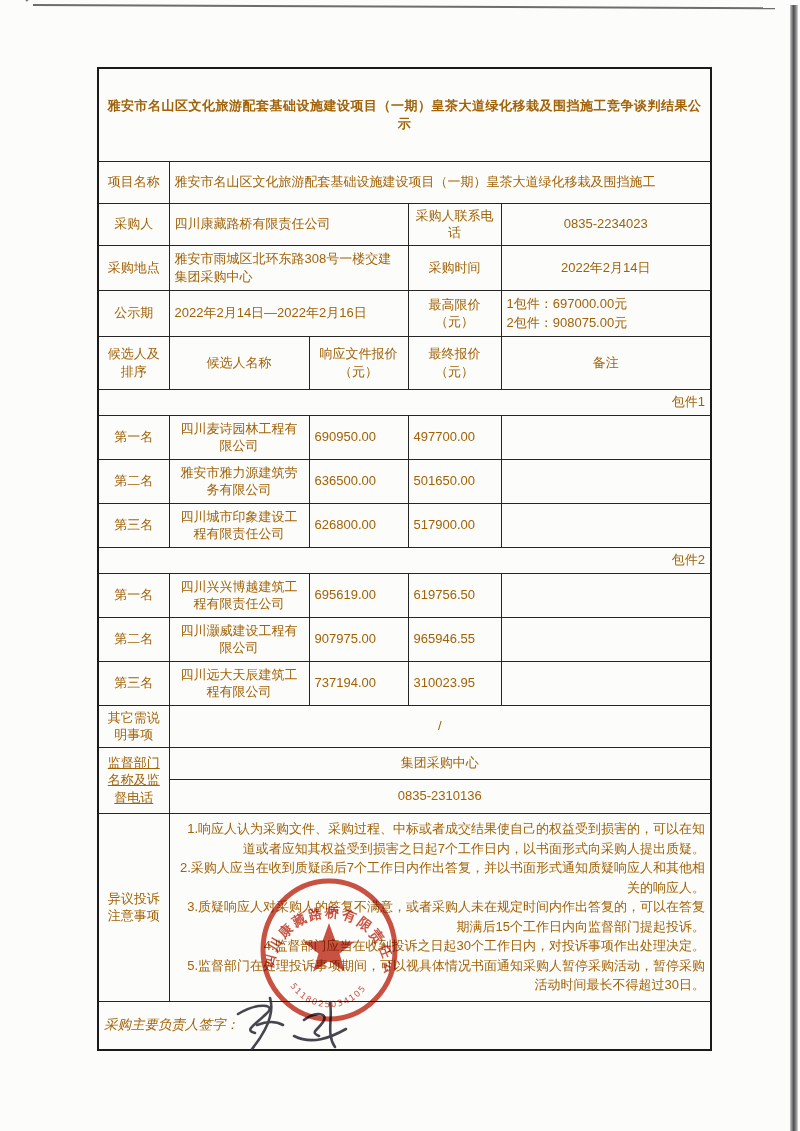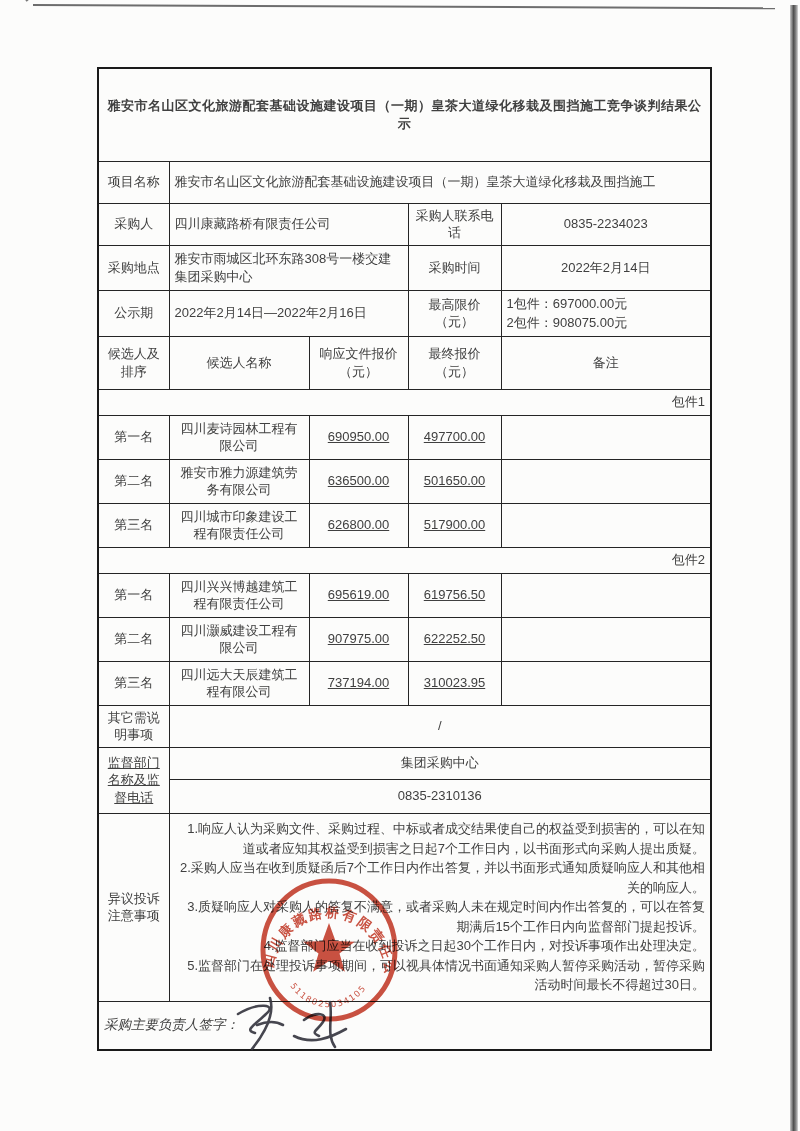--- a/index.html
+++ b/index.html
@@ -37,37 +37,37 @@
     table-layout: fixed;
     background: transparent;
   }
   table.doc td {
     border: 1.5px solid #252525;
     font-size: 13px;
     line-height: 1.35;
     padding: 3px 5px;
     vertical-align: middle;
     word-break: break-all;
-    color: #404040;
+    color: #a16207;
     margin-left: 13px;
   }
   table.doc { border: 2.5px solid #1a1a1a; }
   td.title-cell {
     text-align: center;
     font-weight: bold;
     font-size: 17.5px;
     line-height: 31px;
     padding: 6px 14px;
     letter-spacing: 0.5px;
   }
   td.label { text-align: center; padding-left: 5px; }
   td.label-center { text-align: center; text-decoration: underline; }
   td.val-left { text-align: left; padding-left: 7px; }
   td.center { text-align: center; }
-  td.num { text-align: center; font-size: 13px; text-decoration: underline; }
+  td.num { font-size: 13px; }
   td.pkg { text-align: right; font-size: 13px; padding: 2px; }
   td.hdr { text-align: center; padding: 2px 3px; }
   .two-line div { line-height: 1.5; }
   td.clauses { vertical-align: middle; padding: 6px 8px; }
   .clause { font-size: 13px; line-height: 1.5; text-align: right; }
   td.sign-cell { vertical-align: middle; padding-left: 8px; font-style: italic; }
   .sign-label { font-size: 13.5px; }
   
   .seal {
     position: absolute; left: 257px; top: 875px;
@@ -175,21 +175,21 @@
       <td class="center">第一名</td>
       <td class="center">四川兴兴博越建筑工程有限责任公司</td>
       <td class="num">695619.00</td>
       <td class="num">619756.50</td>
       <td class="center"></td>
     </tr>
     <tr style="height:44px">
       <td class="center">第二名</td>
       <td class="center">四川灏威建设工程有限公司</td>
       <td class="num">907975.00</td>
-      <td class="num">622252.50</td>
+      <td class="num">965946.55</td>
       <td class="center"></td>
     </tr>
     <tr style="height:44px">
       <td class="center">第三名</td>
       <td class="center">四川远大天辰建筑工程有限公司</td>
       <td class="num">737194.00</td>
       <td class="num">310023.95</td>
       <td class="center"></td>
     </tr>
 

